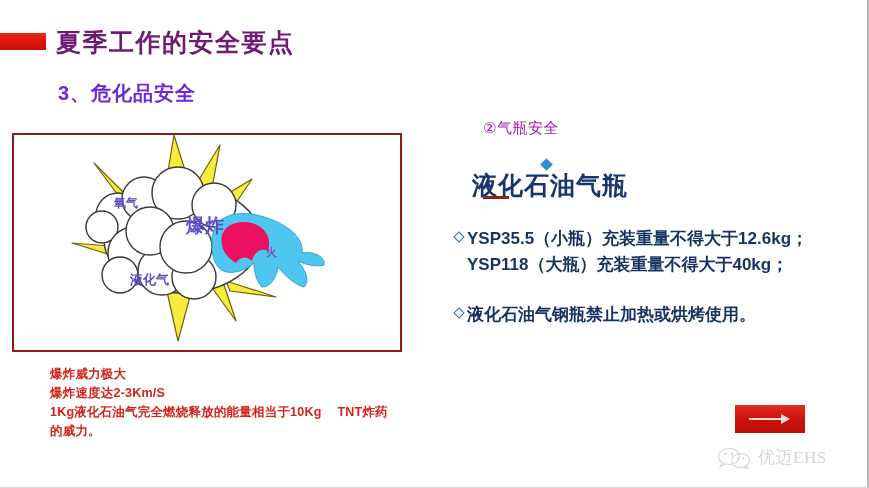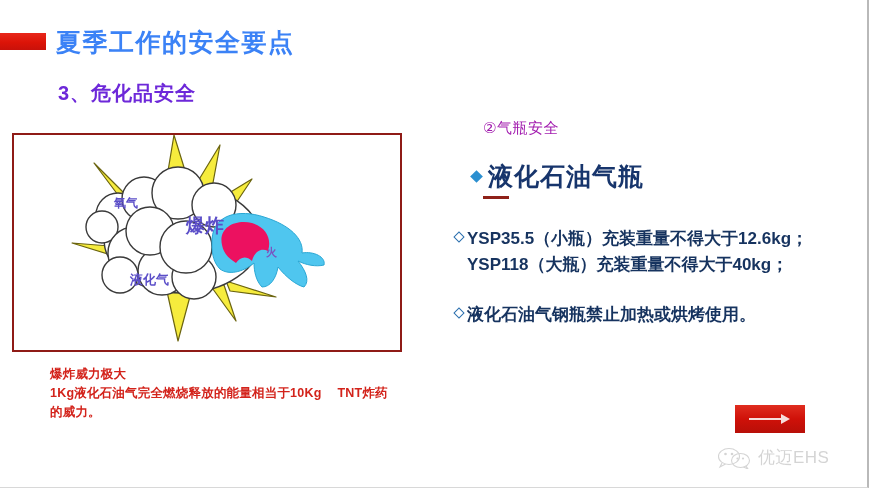--- a/index.html
+++ b/index.html
@@ -29,21 +29,21 @@
     width: 46px;
     height: 17px;
     background: linear-gradient(180deg, #e8271b 0%, #dc1408 55%, #c9110a 100%);
   }
   .hdr-title {
     position: absolute;
     left: 56px;
     top: 26px;
     font-size: 25px;
     font-weight: bold;
-    color: #3b82f6;
+    color: #701a75;
     letter-spacing: 1.5px;
     white-space: nowrap;
   }
   .sub-title {
     position: absolute;
     left: 58px;
     top: 80px;
     font-size: 20px;
     font-weight: bold;
     color: #6d28d9;
@@ -114,20 +114,21 @@
     position: absolute;
     left: 472px;
     top: 160px;
     font-size: 25px;
     font-weight: bold;
     color: #17356c;
     letter-spacing: 1px;
     white-space: nowrap;
     display: flex;
     align-items: center;
+    flex-direction: column;
   }
   .r-head .dia {
     display: inline-block;
     width: 9px;
     height: 9px;
     background: #2b8fd0;
     transform: rotate(45deg);
     margin-right: 7px;
     flex: none;
   }
@@ -195,20 +196,21 @@
 
   
   .watermark {
     position: absolute;
     left: 716px;
     top: 446px;
     display: flex;
     align-items: flex-end;
     opacity: 0.42;
     user-select: none;
+    font-family: Liberation Serif, serif;
   }
   .watermark .wm-text {
     font-size: 17px;
     color: #9a9a9a;
     letter-spacing: 0.5px;
     margin-left: 6px;
     white-space: nowrap;
   }
 </style>
 </head>
@@ -261,20 +263,21 @@
     </svg>
 
     <div class="blast-label lbl-boom">爆炸</div>
     <div class="blast-label lbl-oxygen">氧气</div>
     <div class="blast-label lbl-lpg">液化气</div>
     <div class="blast-label lbl-fire">火</div>
   </div>
 
   <div class="red-caption">
     <div>爆炸威力极大</div>
+    <div>爆炸速度达2-3Km/S</div>
     <div><span>1Kg液化石油气完全燃烧释放的能量相当于10Kg</span><span class="gap-tnt"></span><span>TNT炸药</span></div>
     <div>的威力。</div>
   </div>
 
   <div class="r-eyebrow">②气瓶安全</div>
   <div class="r-head">
     <span class="dia"></span>
     <span>液化石油气瓶</span>
   </div>
   <div class="r-underline"></div>

